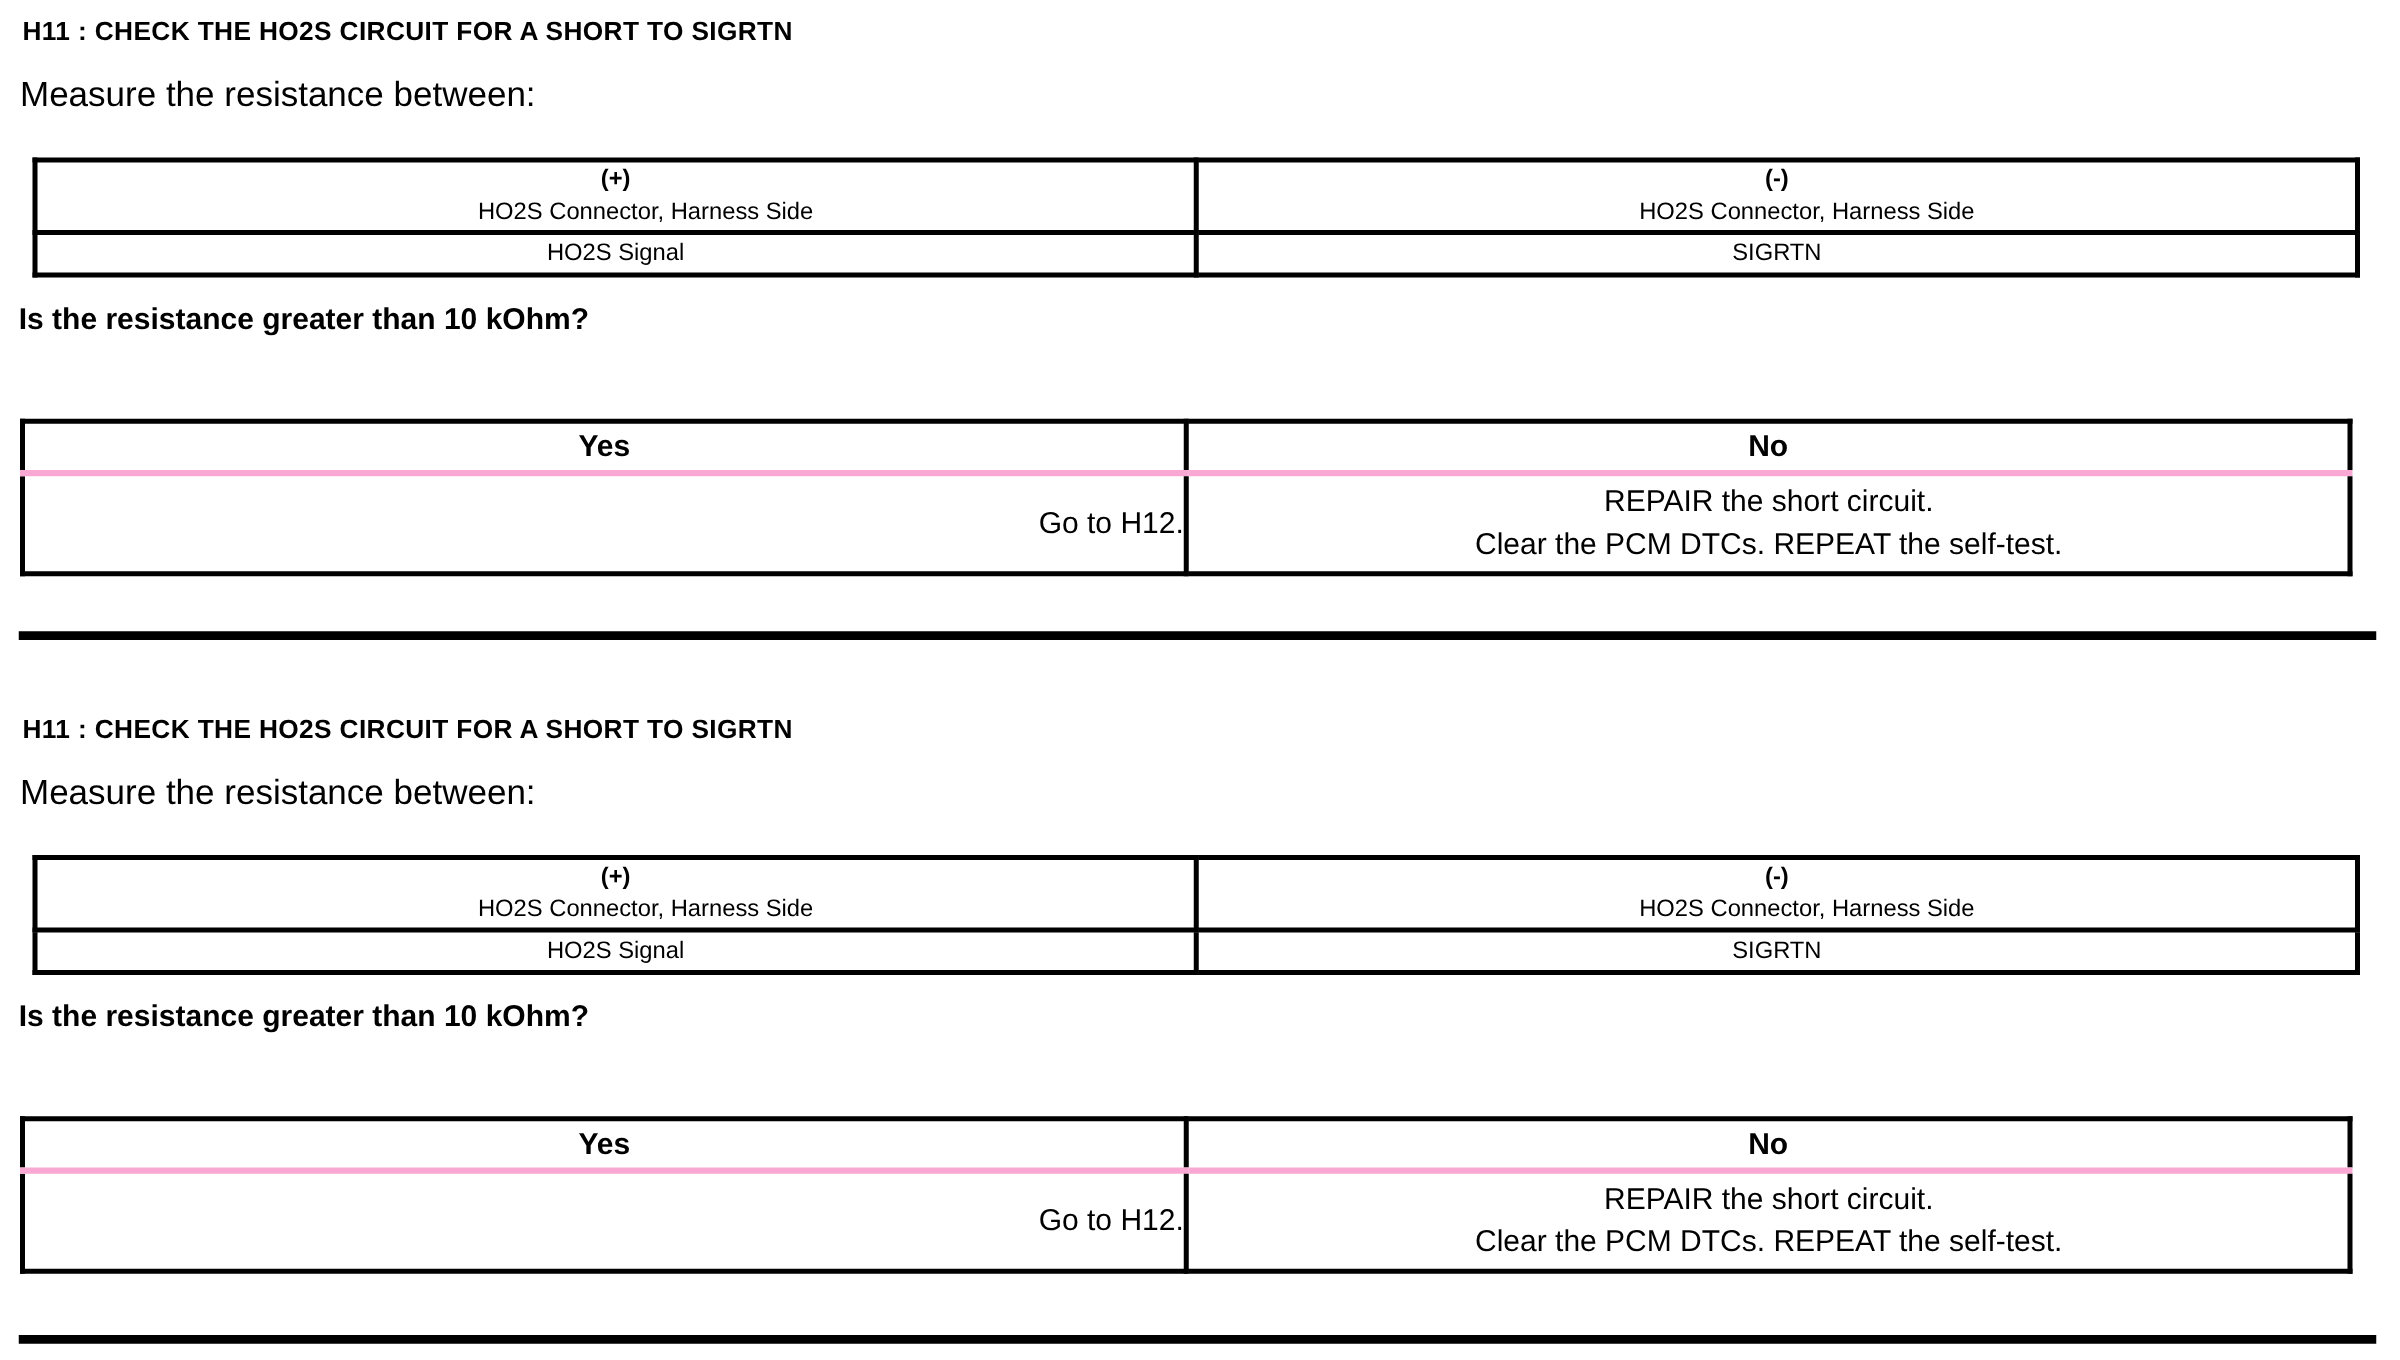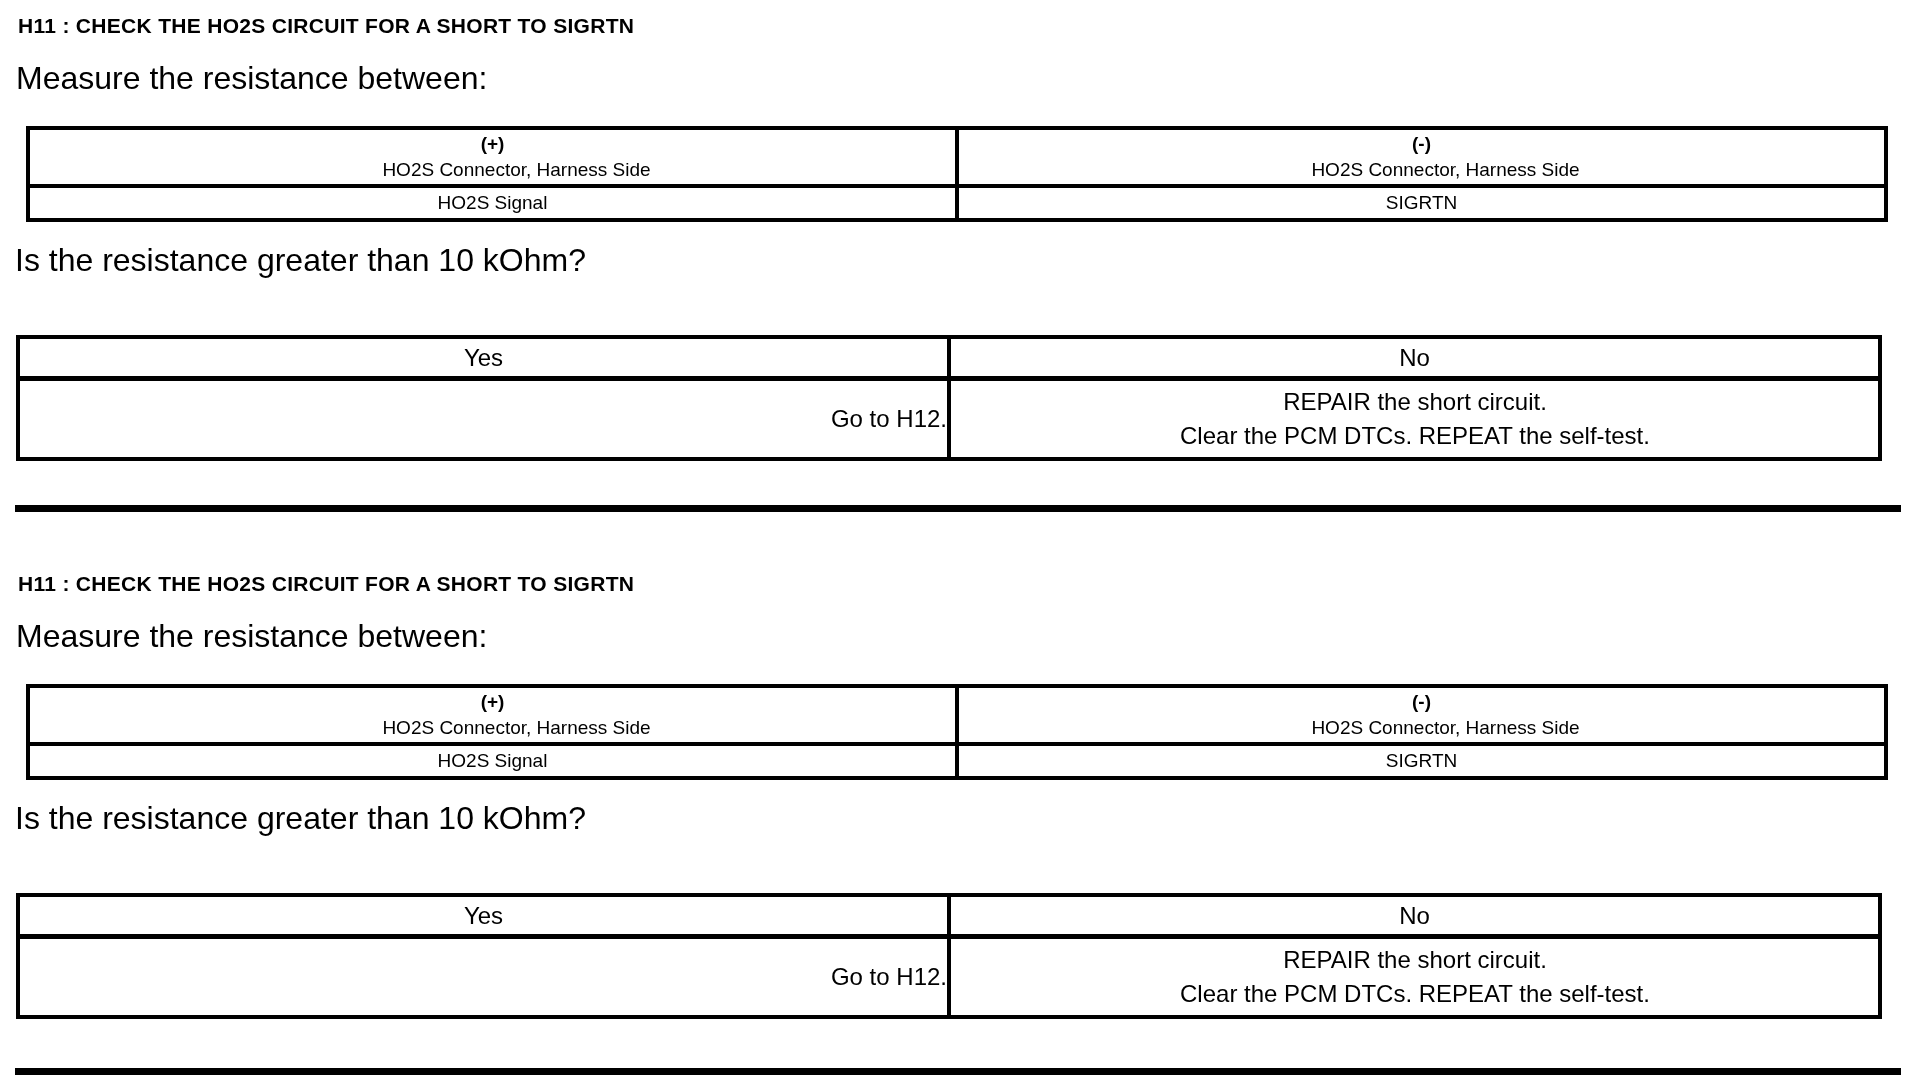--- a/index.html
+++ b/index.html
@@ -30,21 +30,21 @@
     left: 18px;
     font-size: 21px;
     font-weight: bold;
     white-space: nowrap;
     letter-spacing: 0.3px;
   }
   .intro {
     position: absolute;
     top: 60px;
     left: 16px;
-    font-size: 32px;
+    font-size: 28px;
     white-space: nowrap;
   }
 
   table {
     border-collapse: collapse;
     table-layout: fixed;
   }
   td {
     border: 4px solid #000000;
     vertical-align: middle;
@@ -65,42 +65,42 @@
   }
   .measure-table tr.hdr td { height: 54px; line-height: 26px; }
   .measure-table tr.pins td { height: 30px; line-height: 28px; margin-top: 40px; }
   .polarity { font-weight: bold; display: block; }
   .conn-line { display: block; margin-left: 48px; }
 
   .question {
     position: absolute;
     top: 242px;
     left: 15px;
-    font-size: 32px;
-    font-weight: normal;
+    font-size: 24px;
+    font-weight: bold;
     white-space: nowrap;
   }
 
   .result-table {
     position: absolute;
     top: 335px;
     left: 16px;
     width: 1866px;
   }
   .result-table td {
     width: 50%;
     font-size: 24px;
     padding: 0;
   }
   .result-table tr.hdr td {
-    font-weight: normal;
+    font-weight: bold;
     text-align: center;
     height: 37px;
     line-height: 37px;
-    border-bottom: 5px solid #000000;
+    border-bottom: 5px solid #f9a8d4;
   }
   .result-table tr.body td {
     height: 72px;
   }
   .result-table td.yes-cell {
     text-align: right;
   }
   .result-table td.no-cell {
     text-align: center;
     vertical-align: middle;

